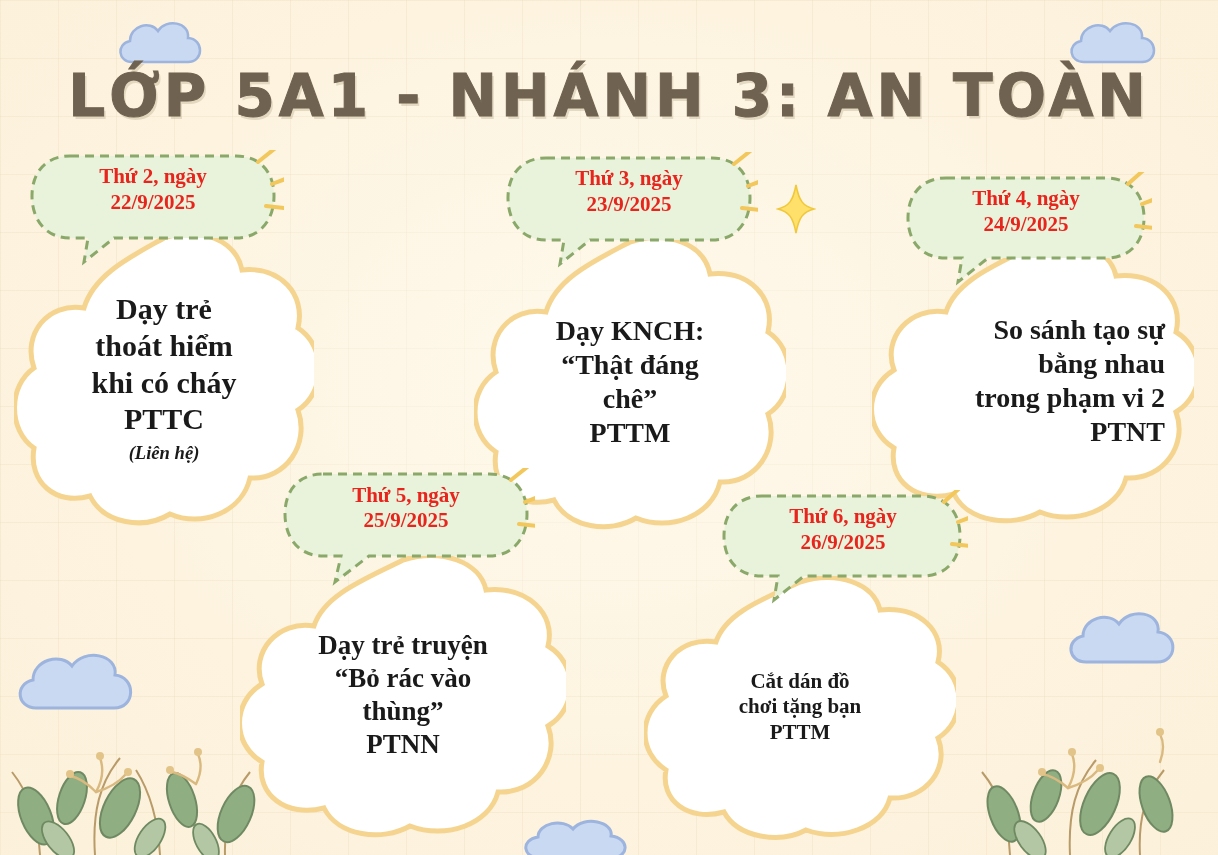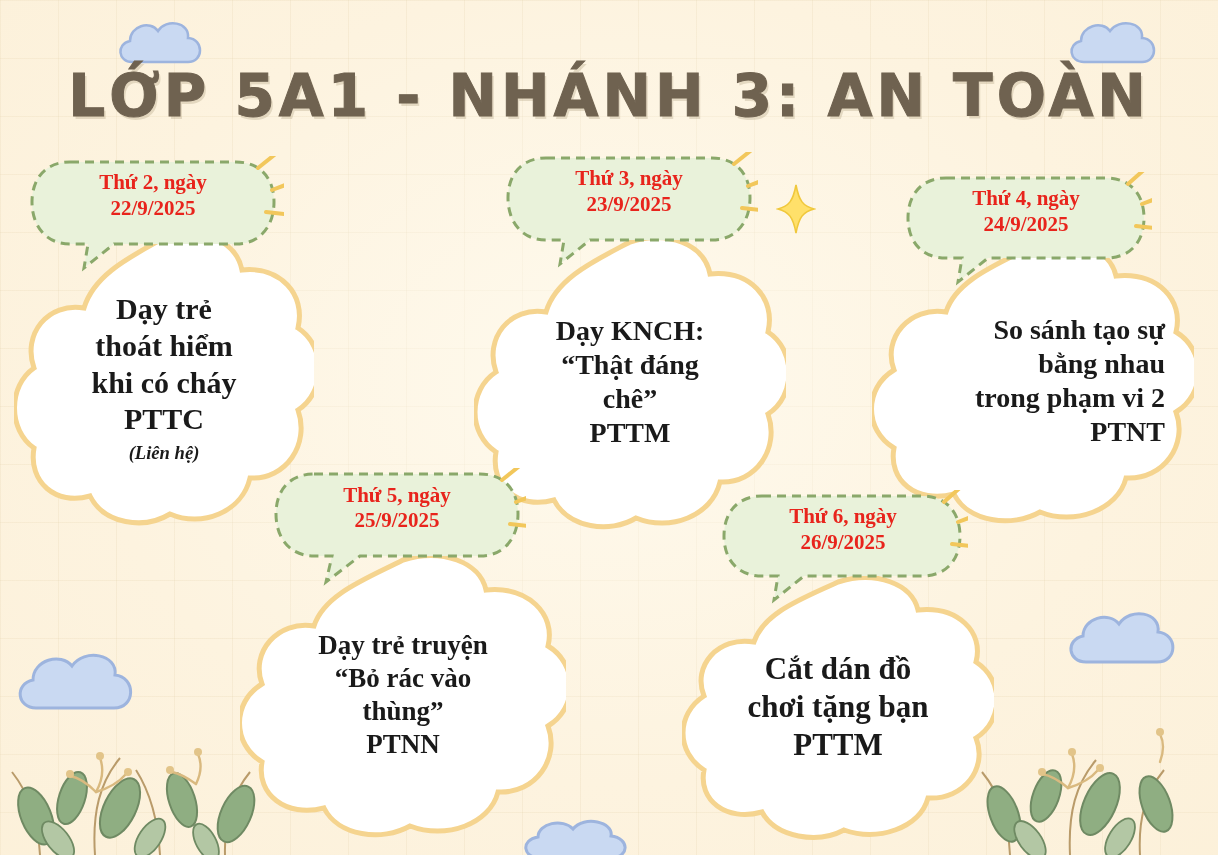--- a/index.html
+++ b/index.html
@@ -228,21 +228,21 @@
     </svg>
     <div class="cloud-text">
       <span class="line">Dạy trẻ</span>
       <span class="line">thoát hiểm</span>
       <span class="line">khi có cháy</span>
       <span class="line">PTTC</span>
       <span class="sub">(Liên hệ)</span>
     </div>
   </div>
 
-  <div class="datebubble" style="left:22px; top:156px; width:262px; height:120px;">
+  <div class="datebubble" style="left:22px; top:150px; width:262px; height:120px;">
     <svg class="bub-svg" viewBox="0 0 262 120" preserveAspectRatio="none">
       <path d="M48 6 H214 C238 6 252 22 252 46 C252 70 238 88 214 88 H92 L62 112 L66 88 H48 C24 88 10 70 10 46 C10 22 24 6 48 6 Z" fill="#e9f2da" stroke="#8aa86a" stroke-width="3" stroke-dasharray="9 6"></path>
       <g stroke="#f2c75b" stroke-width="4" stroke-linecap="round">
         <path d="M236 12 L256 -4"></path>
           <path d="M250 34 L266 28"></path>
           <path d="M244 56 L262 58"></path>
       </g>
     </svg>
     <div class="bub-text">
       <span>Thứ 2, ngày</span>
@@ -315,36 +315,36 @@
                C46 268 16 244 22 212 C-8 194 -8 152 22 134 C10 102 38 70 74 76 C84 44 128 28 163 10 Z" fill="#ffffff" stroke="#f5d48f" stroke-width="5"></path>
     </svg>
     <div class="cloud-text" style="padding:0 7%;">
       <span class="line">Dạy trẻ truyện</span>
       <span class="line">“Bỏ rác vào</span>
       <span class="line">thùng”</span>
       <span class="line">PTNN</span>
     </div>
   </div>
 
-  <div class="datebubble" style="left:268px; top:468px; width:258px; height:122px;">
+  <div class="datebubble" style="left:277px; top:468px; width:258px; height:122px;">
     <svg class="bub-svg" viewBox="0 0 258 122" preserveAspectRatio="none">
       <path d="M46 6 H212 C236 6 250 22 250 46 C250 70 236 88 212 88 H92 L58 114 L64 88 H46 C22 88 8 70 8 46 C8 22 22 6 46 6 Z" fill="#e9f2da" stroke="#8aa86a" stroke-width="3" stroke-dasharray="9 6"></path>
       <g stroke="#f2c75b" stroke-width="4" stroke-linecap="round">
         <path d="M234 12 L254 -4"></path>
           <path d="M248 34 L264 28"></path>
           <path d="M242 56 L260 58"></path>
       </g>
     </svg>
     <div class="bub-text">
       <span>Thứ 5, ngày</span>
       <span>25/9/2025</span>
     </div>
   </div>
 
-  <div class="cloud" style="left:682px; top:572px; width:312px; height:270px; font-size:31px;">
+  <div class="cloud" style="left:644px; top:572px; width:312px; height:270px; font-size:21px;">
     <svg class="cloud-svg" viewBox="0 0 312 270" preserveAspectRatio="none">
       <path d="M156 10 C194 -2 230 12 236 38 C276 34 302 60 294 90 C322 108 322 148 294 166
                C306 196 282 228 246 226 C238 256 196 270 162 258 C136 272 94 266 80 240
                C44 250 16 228 22 198 C-6 180 -6 142 22 124 C10 94 36 64 72 70 C82 40 122 26 156 10 Z" fill="#ffffff" stroke="#f5d48f" stroke-width="5"></path>
     </svg>
     <div class="cloud-text" style="padding:0 8%;">
       <span class="line">Cắt dán đồ</span>
       <span class="line">chơi tặng bạn</span>
       <span class="line">PTTM</span>
     </div>

